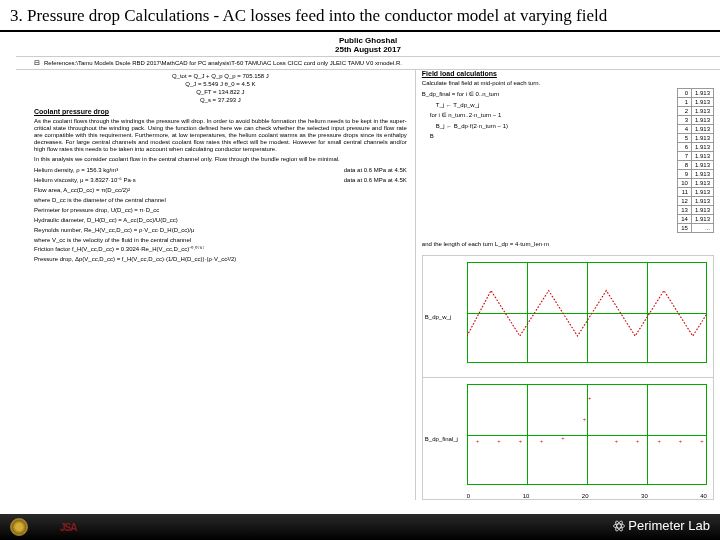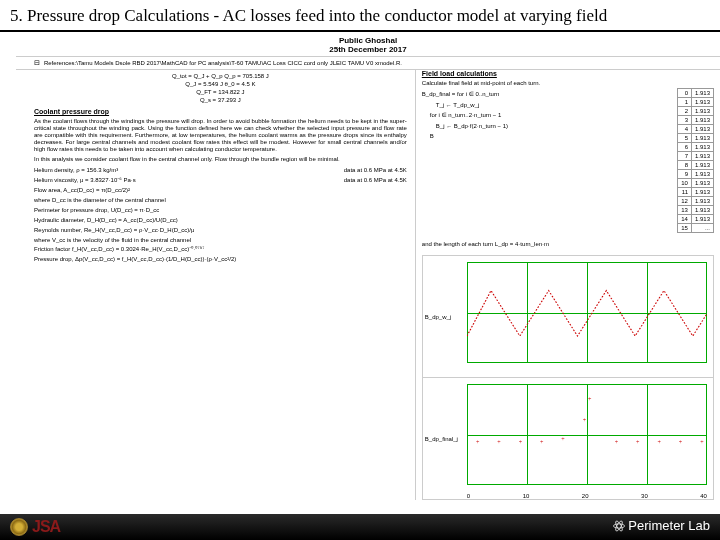--- a/index.html
+++ b/index.html
@@ -33,33 +33,33 @@
   .grid-v { position: absolute; top: 0; bottom: 0; width: 1px; background: #0a0; }
   .grid-h { position: absolute; left: 0; right: 0; height: 1px; background: #0a0; }
   .zigzag { position: absolute; left: 0; right: 0; top: 20%; height: 60%; }
   .zigzag svg { width: 100%; height: 100%; }
   .pts { position: absolute; left: 0; right: 0; top: 0; bottom: 0; }
   .pts .pt { position: absolute; width: 3px; height: 3px; font-size: 6px; color: #c00; line-height: 3px; text-align: center; transform: translate(-50%,-50%); }
   .xaxis { position: absolute; bottom: 0; left: 44px; right: 6px; font-size: 6px; display: flex; justify-content: space-between; font-family: Arial, sans-serif; }
   .footer { position: absolute; bottom: 0; left: 0; right: 0; height: 26px; background: linear-gradient(to bottom, #2a2a2a, #000); display: flex; align-items: center; justify-content: space-between; padding: 0 10px; }
   .footer-left { display: flex; align-items: center; gap: 4px; }
   .seal { width: 18px; height: 18px; border-radius: 50%; background: radial-gradient(circle, #d4af37 30%, #8b6914 60%, #d4af37 80%); border: 1px solid #a08030; }
-  .jsa { color: #8b1a1a; font-weight: bold; font-size: 16px; font-family: Arial, sans-serif; letter-spacing: -1px; }
+  .jsa { color: #8b1a1a; font-weight: bold; font-size: 10px; font-family: Arial, sans-serif; letter-spacing: -1px; margin-left: 28px; }
   .jlab { color: #fff; font-family: Arial, sans-serif; font-size: 13px; }
   .jlab-icon { display: inline-block; vertical-align: middle; margin-right: 2px; }
 </style>
 </head>
 <body>
 
-<div class="title-bar">5. Pressure drop Calculations - AC losses feed into the conductor model at varying field</div>
+<div class="title-bar">3. Pressure drop Calculations - AC losses feed into the conductor model at varying field</div>
 
 <div class="content">
   <div class="doc-header">
     <div>Public Ghoshal</div>
-    <div>25th December 2017</div>
+    <div>25th August 2017</div>
   </div>
   <div class="ref-line">References:\Tamu Models Dsole RBD 2017\MathCAD for PC analysis\T-60 TAMU\AC Loss CICC cord only JLEIC TAMU V0 xmodel.R.</div>
 
   <div class="columns">
 
     <div class="left-col">
       <div class="eq-block">
         <div class="row">Q_tot = Q_J + Q_p     Q_p = 705.158 J</div>
         <div class="row">Q_J = 5.549 J        θ_0 = 4.5 K</div>
         <div class="row">Q_FT = 134.822 J</div>

